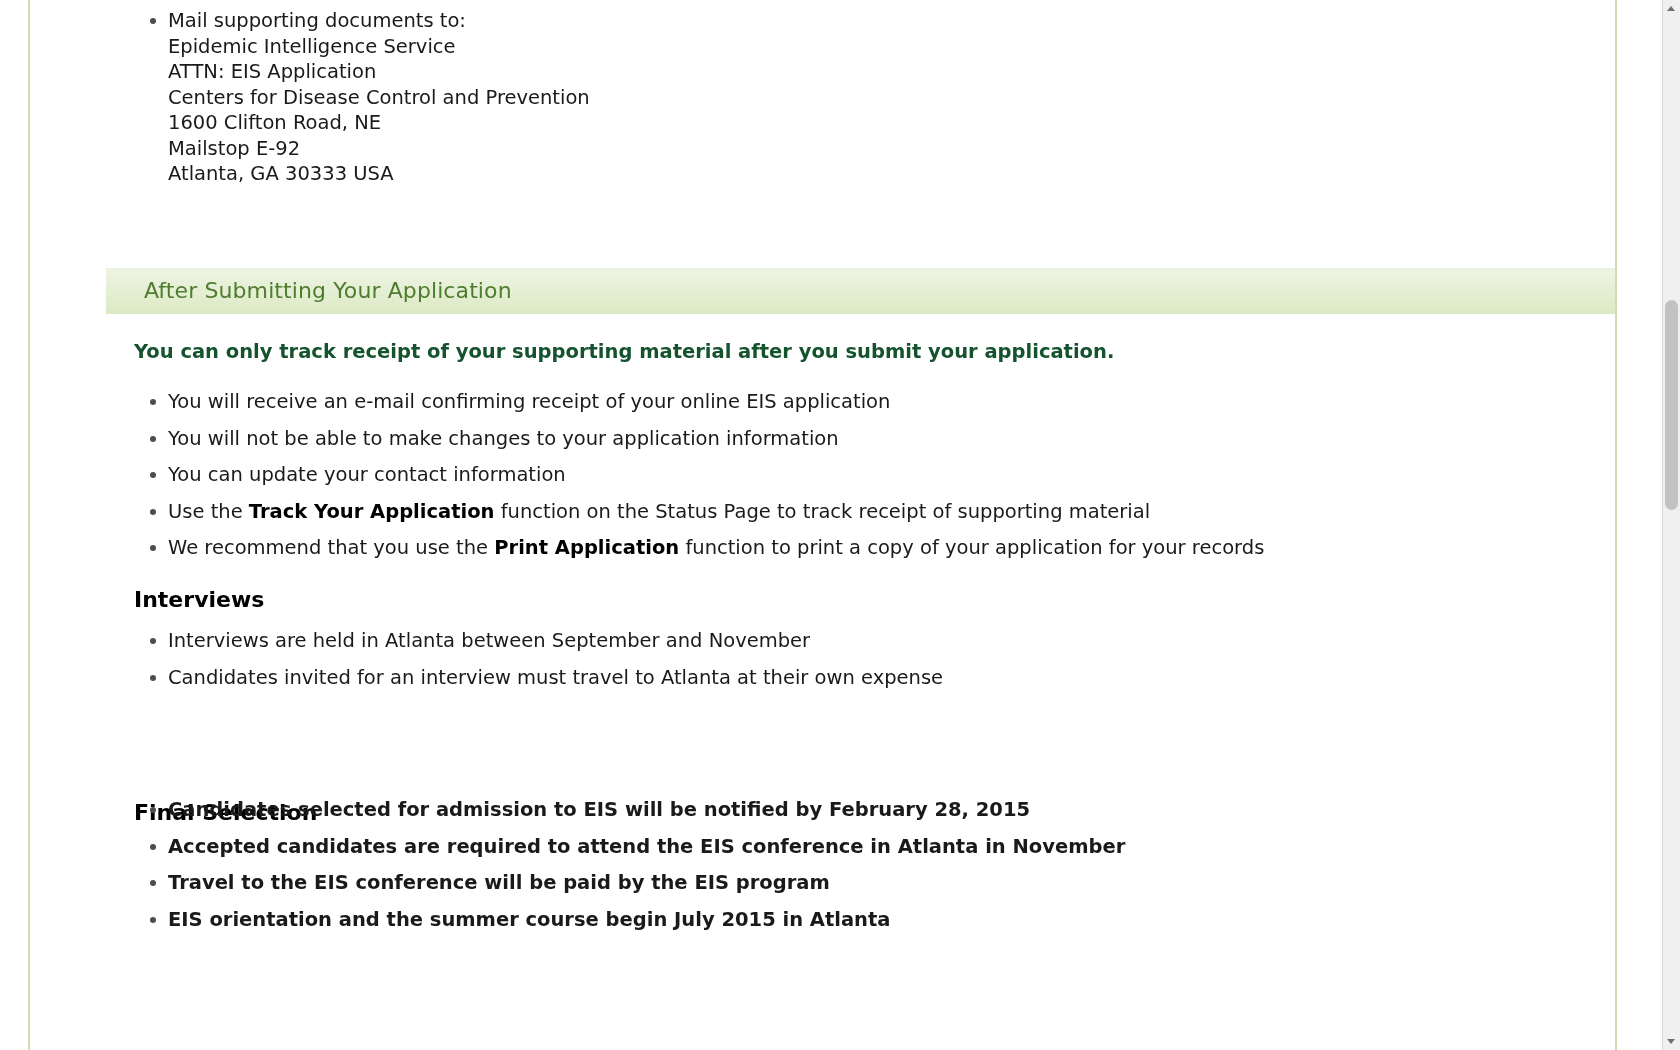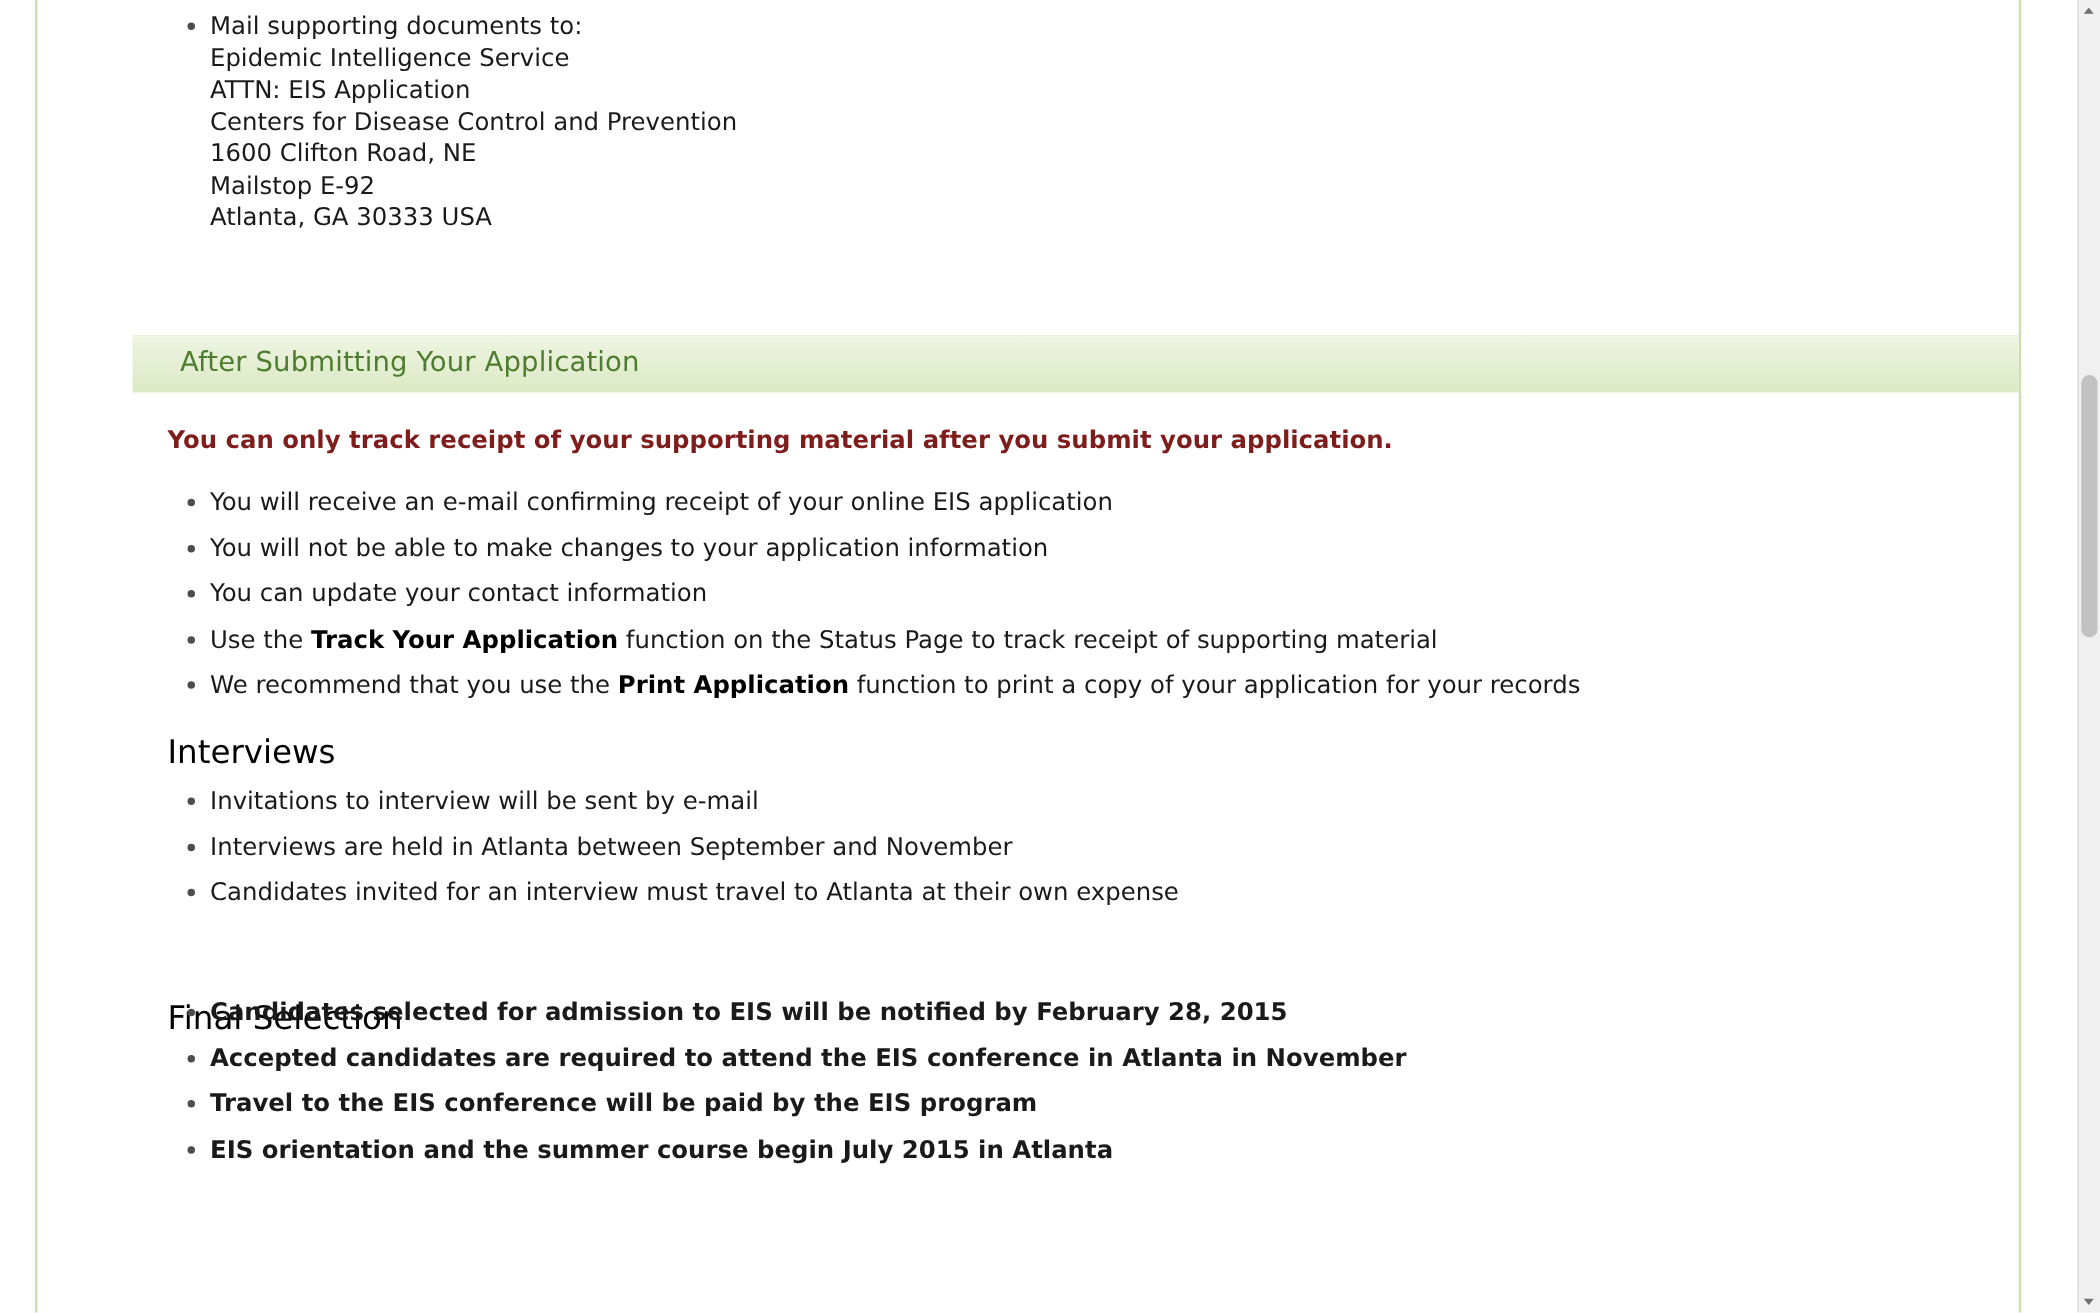--- a/index.html
+++ b/index.html
@@ -147,35 +147,35 @@
     color: #4f7d2f;
     letter-spacing: 0.1px;
   }
 
   .lead {
     position: absolute;
     left: 104px;
     top: 360px;
     font-size: 19.5px;
     font-weight: bold;
-    color: #7f1d1d;
+    color: #14532d;
   }
 
   .list-after {
     position: absolute;
     left: 112px;
     top: 409px;
     width: 1400px;
   }
 
   .h-sub {
     position: absolute;
     left: 104px;
-    font-size: 26px;
-    font-weight: normal;
+    font-size: 22px;
+    font-weight: bold;
     color: #000;
   }
   .h-interviews { top: 607px; }
   .h-final { top: 776px; margin-top: 44px; }
 
   .list-interviews {
     position: absolute;
     left: 112px;
     top: 648px;
     width: 1400px;
@@ -255,23 +255,20 @@
           <span>Use the </span><b class="em">Track Your Application</b><span> function on the Status Page to track receipt of supporting material</span>
         </li>
         <li>
           <span>We recommend that you use the </span><b class="em">Print Application</b><span> function to print a copy of your application for your records</span>
         </li>
       </ul>
 
       <div class="h-sub h-interviews">Interviews</div>
       <ul class="bullets list-interviews">
         <li>
-          <span>Invitations to interview will be sent by e-mail</span>
-        </li>
-        <li>
           <span>Interviews are held in Atlanta between September and November</span>
         </li>
         <li>
           <span>Candidates invited for an interview must travel to Atlanta at their own expense</span>
         </li>
       </ul>
 
       <div class="h-sub h-final">Final Selection</div>
       <ul class="bullets list-final">
         <li>

